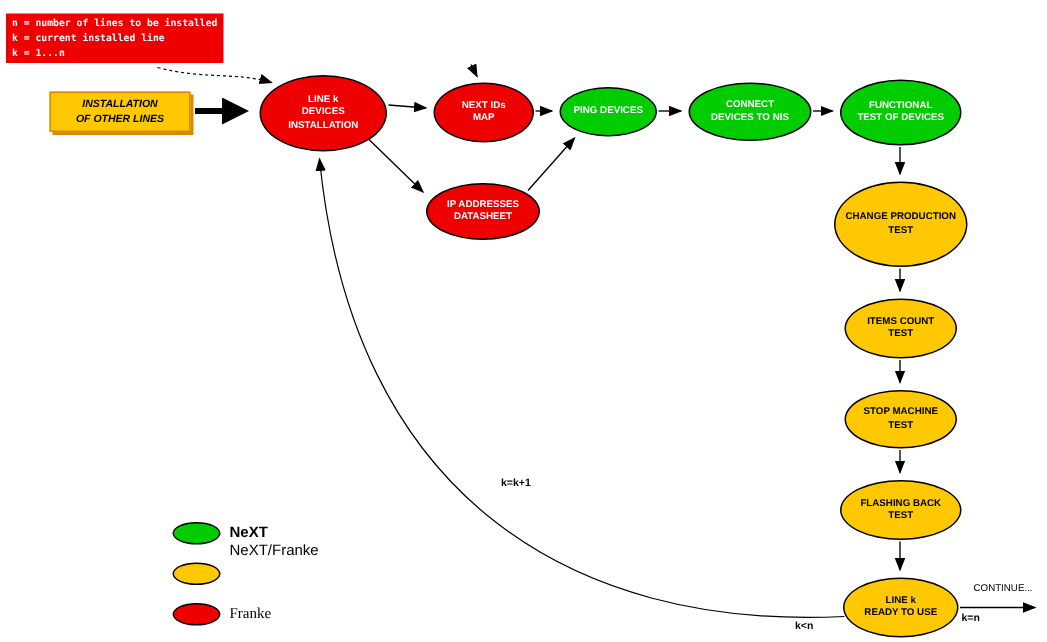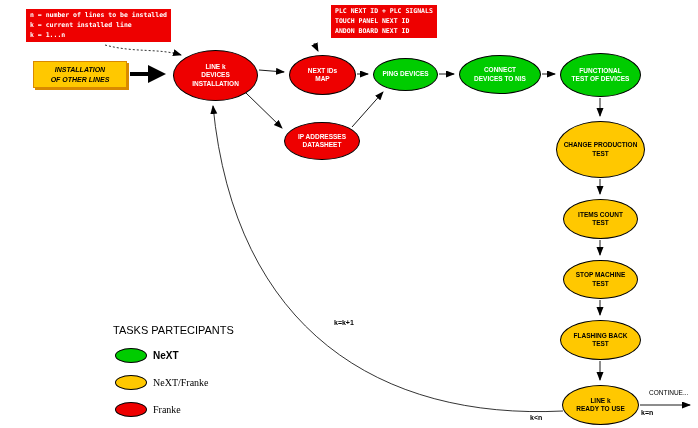--- a/index.html
+++ b/index.html
@@ -13,21 +13,21 @@
     display:flex;align-items:center;justify-content:center;text-align:center;
     font:bold 6.5px/1.25 "Liberation Sans",sans-serif;white-space:pre-line;
     padding:0 4px;box-sizing:border-box;
   }
   .node.red{background:#ee0000;color:#fff;}
   .node.green{background:#00cc00;color:#fff;}
   .node.yellow{background:#ffc800;color:#000;}
   .note{
     position:absolute;z-index:3;background:#ee0000;color:#fff;
     font:bold 6.5px/1.5 "DejaVu Sans Mono",monospace;
-    padding:2px 4px;white-space:pre-line;margin-left:22px;
+    padding:2px 4px;white-space:pre-line;
   }
   .startbox{
     position:absolute;z-index:2;left:33px;top:61px;width:94px;height:27px;
     background:#ffc800;border:1px solid #d98a00;box-shadow:2px 2px 0 #d98a00;
     display:flex;align-items:center;justify-content:center;text-align:center;
     font:bold italic 7px/1.3 "Liberation Sans",sans-serif;color:#000;white-space:pre-line;
     box-sizing:border-box;
   }
   .elabel{position:absolute;z-index:3;font:bold 7px "Liberation Sans",sans-serif;color:#000;}
   .elabel.plain{font:6.5px "Liberation Sans",sans-serif;}
@@ -65,23 +65,20 @@
     <path d="M 600 240 L 600 255" stroke="#000" stroke-width="0.9" fill="none" marker-end="url(#ah)"></path>
     <path d="M 600 300 L 600 315" stroke="#000" stroke-width="0.9" fill="none" marker-end="url(#ah)"></path>
     <path d="M 600 361 L 600 380" stroke="#000" stroke-width="0.9" fill="none" marker-end="url(#ah)"></path>
     <path d="M 640 405 L 690 405" stroke="#000" stroke-width="0.9" fill="none" marker-end="url(#ah)"></path>
     <path d="M 563 411 C 380 420, 235 330, 213 106" stroke="#000" stroke-width="0.8" fill="none" marker-end="url(#ah)"></path>
   </svg>
 
   <div class="note" style="left:4px;top:9px;">n = number of lines to be installed
 k = current installed line
 k = 1...n</div>
-  <div class="note" style="left:309px;top:5px;">PLC NEXT ID + PLC SIGNALS
-TOUCH PANEL NEXT ID
-ANDON BOARD NEXT ID</div>
 
   <div class="startbox">INSTALLATION
 OF OTHER LINES</div>
 
   <div class="node red" style="left:173px;top:50px;width:85px;height:51px;">LINE k
 DEVICES
 INSTALLATION</div>
   <div class="node red" style="left:289px;top:55px;width:67px;height:40px;">NEXT IDs
 MAP</div>
   <div class="node red" style="left:284px;top:122px;width:76px;height:38px;">IP ADDRESSES
@@ -100,21 +97,20 @@
   <div class="node yellow" style="left:560px;top:320px;width:81px;height:40px;">FLASHING BACK
 TEST</div>
   <div class="node yellow" style="left:562px;top:385px;width:77px;height:40px;">LINE k
 READY TO USE</div>
 
   <div class="elabel" style="left:334px;top:319px;">k=k+1</div>
   <div class="elabel" style="left:530px;top:414px;">k&lt;n</div>
   <div class="elabel" style="left:641px;top:409px;">k=n</div>
   <div class="elabel plain" style="left:649px;top:389px;">CONTINUE...</div>
 
-  <div class="legend-title">TASKS PARTECIPANTS</div>
   <div class="legend-swatch" style="left:115px;top:348px;background:#00cc00;"></div>
   <div class="legend-label" style="left:153px;top:350px;font-weight:bold;">NeXT</div>
   <div class="legend-swatch" style="left:115px;top:375px;background:#ffc800;"></div>
-  <div class="legend-label" style="left:153px;top:377px;font-family:Liberation Serif, serif;">NeXT/Franke</div>
+  <div class="legend-label" style="left:153px;top:362px;">NeXT/Franke</div>
   <div class="legend-swatch" style="left:115px;top:402px;background:#ee0000;"></div>
   <div class="legend-label" style="left:153px;top:404px;font-family:Liberation Serif, serif;">Franke</div>
 
 </div>
 
 </body></html>

